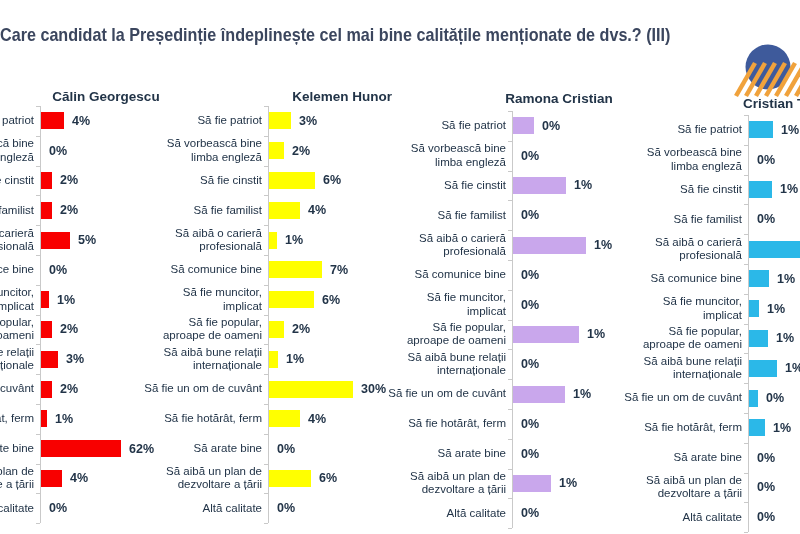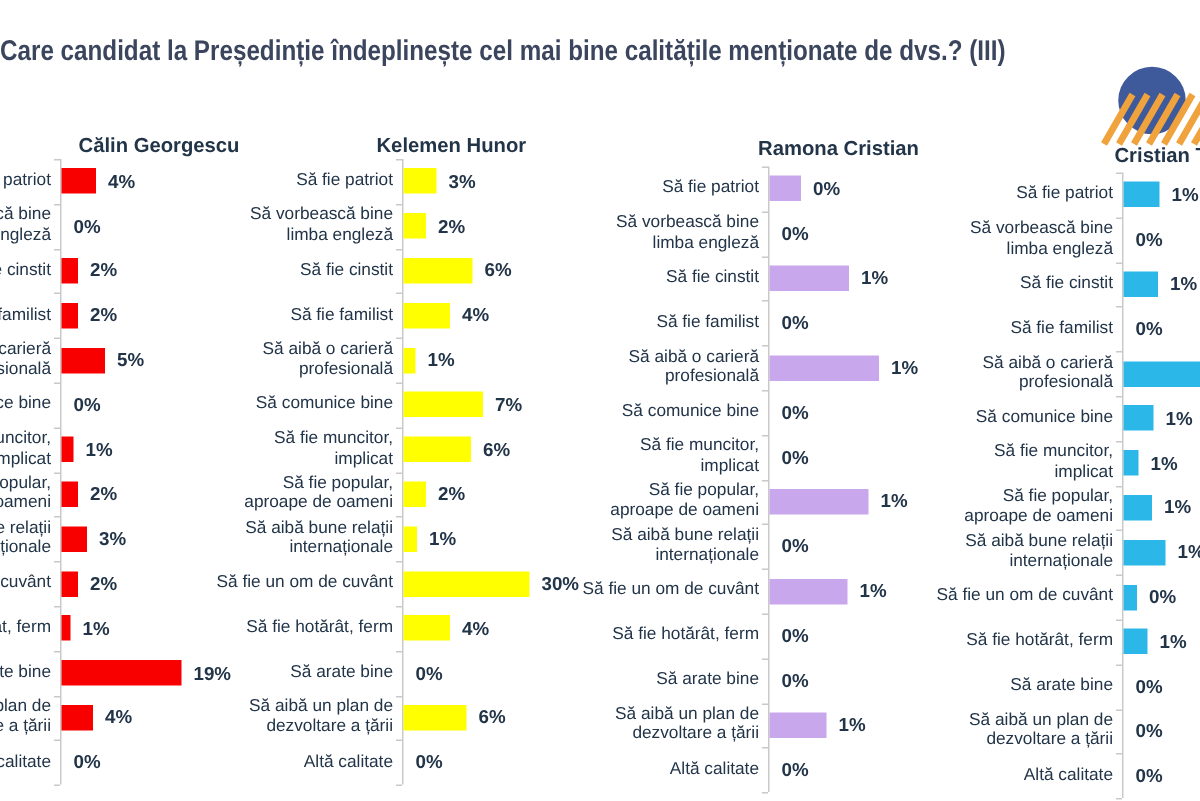--- a/index.html
+++ b/index.html
@@ -96,28 +96,28 @@
       <div class="bar" style="left: 41px; top: 350.8px; width: 17px; background: rgb(248, 0, 0);"></div>
       <div class="val" style="left: 66px; top: 344.4px; height: 29.8px;">3%</div>
       <div class="cat-label" style="left: -126px; top: 374.2px; width: 160px; height: 29.8px;">Să fie un om de cuvânt</div>
       <div class="bar" style="left: 41px; top: 380.6px; width: 11px; background: rgb(248, 0, 0);"></div>
       <div class="val" style="left: 60px; top: 374.2px; height: 29.8px;">2%</div>
       <div class="cat-label" style="left: -126px; top: 404px; width: 160px; height: 29.8px;">Să fie hotărât, ferm</div>
       <div class="bar" style="left: 41px; top: 410.4px; width: 6px; background: rgb(248, 0, 0);"></div>
       <div class="val" style="left: 55px; top: 404px; height: 29.8px;">1%</div>
       <div class="cat-label" style="left: -126px; top: 433.8px; width: 160px; height: 29.8px;">Să arate bine</div>
       <div class="bar" style="left: 41px; top: 440.2px; width: 80px; background: rgb(248, 0, 0);"></div>
-      <div class="val" style="left: 129px; top: 433.8px; height: 29.8px;">19%</div>
+      <div class="val" style="left: 129px; top: 433.8px; height: 29.8px;">62%</div>
       <div class="cat-label" style="left: -126px; top: 463.6px; width: 160px; height: 29.8px;">Să aibă un plan de
 dezvoltare a țării</div>
       <div class="bar" style="left: 41px; top: 470px; width: 21px; background: rgb(248, 0, 0);"></div>
       <div class="val" style="left: 70px; top: 463.6px; height: 29.8px;">4%</div>
       <div class="cat-label" style="left: -126px; top: 493.4px; width: 160px; height: 29.8px;">Altă calitate</div>
       <div class="val" style="left: 49px; top: 493.4px; height: 29.8px;">0%</div>
-      <div class="panel-header" style="left: 251px; top: 89px; width: 172px; text-align: left;">Kelemen Hunor</div>
+      <div class="panel-header" style="left: 220px; top: 89px; width: 172px; text-align: right;">Kelemen Hunor</div>
       <div class="axis-line" style="left: 268px; top: 106px; height: 417.2px;"></div>
       <div class="axis-tick" style="left: 264px; top: 106px;"></div>
       <div class="axis-tick" style="left: 264px; top: 135.8px;"></div>
       <div class="axis-tick" style="left: 264px; top: 165.6px;"></div>
       <div class="axis-tick" style="left: 264px; top: 195.4px;"></div>
       <div class="axis-tick" style="left: 264px; top: 225.2px;"></div>
       <div class="axis-tick" style="left: 264px; top: 255px;"></div>
       <div class="axis-tick" style="left: 264px; top: 284.8px;"></div>
       <div class="axis-tick" style="left: 264px; top: 314.6px;"></div>
       <div class="axis-tick" style="left: 264px; top: 344.4px;"></div>

